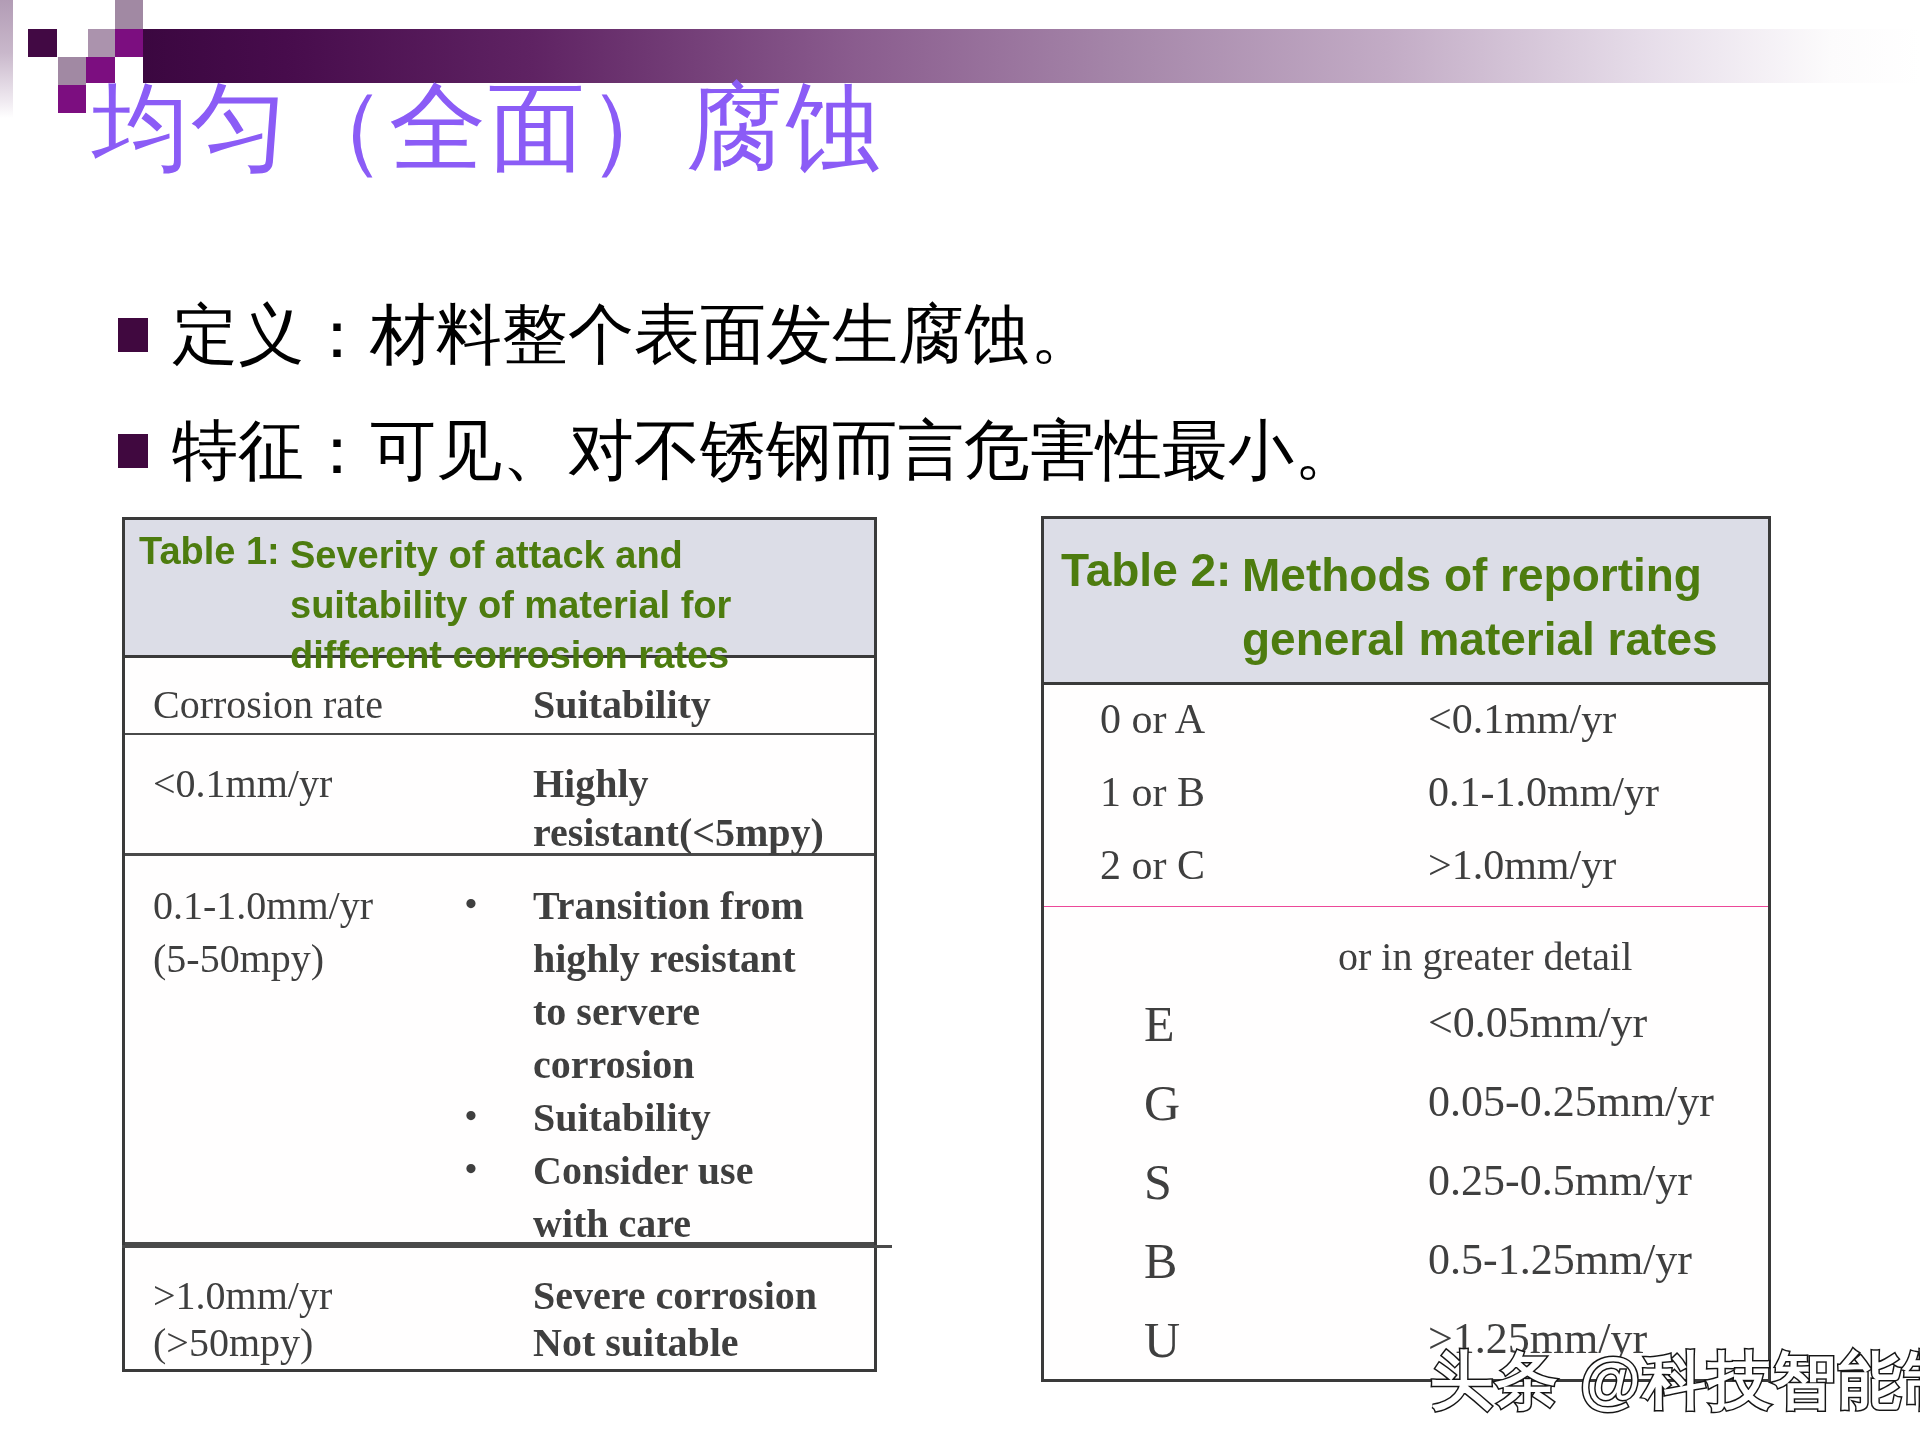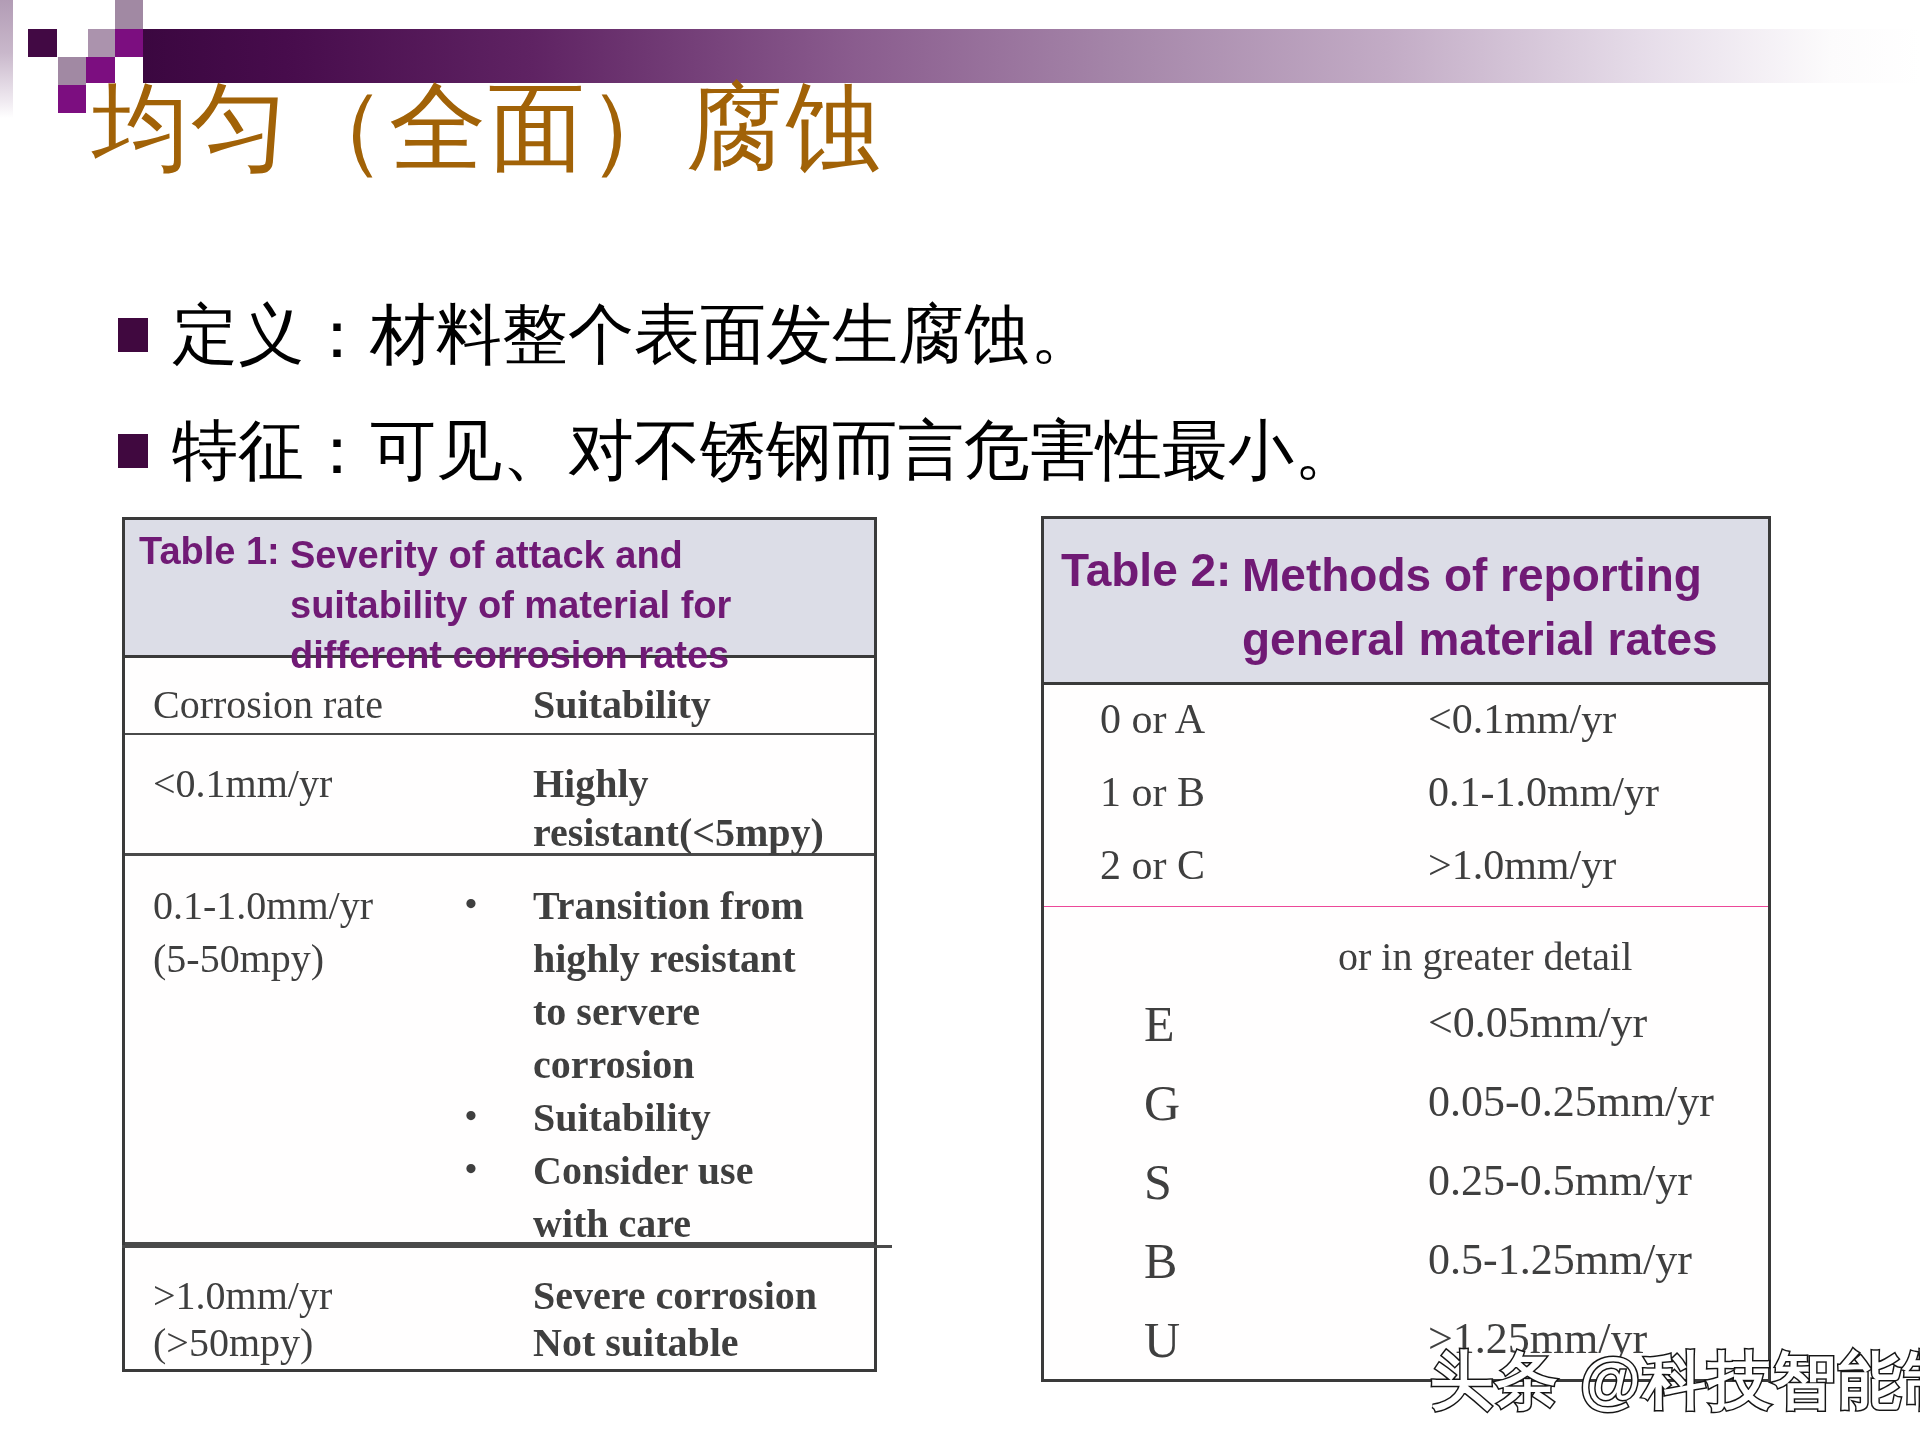--- a/index.html
+++ b/index.html
@@ -15,34 +15,34 @@
   .sq{position:absolute;}
   .sq-top   {left:115px;top:0;   width:28px;height:29px;background:#a189a3;}
   .sq-dark  {left:28px; top:29px;width:29px;height:28px;background:#420944;}
   .sq-lite1 {left:88px; top:29px;width:27px;height:28px;background:#ab93ad;}
   .sq-vivid1{left:115px;top:29px;width:28px;height:28px;background:#7c0e80;}
   .sq-lite2 {left:58px; top:57px;width:28px;height:28px;background:#a189a3;}
   .sq-vivid2{left:86px; top:57px;width:29px;height:26px;background:#7c0e80;}
   .sq-vivid3{left:58px; top:85px;width:28px;height:28px;background:#7c0e80;}
 
   
-  .title{position:absolute;left:92px;top:72px;font-size:97px;line-height:1.18;color:#a16207;
+  .title{position:absolute;left:92px;top:72px;font-size:97px;line-height:1.18;color:#8b5cf6;
          font-weight:400;white-space:nowrap;letter-spacing:2px;}
   .bullet{position:absolute;left:118px;display:flex;align-items:flex-start;}
   .bullet-1{top:294px;}
   .bullet-2{top:410px;}
   .bsq{flex:0 0 auto;width:30px;height:34px;margin-top:24px;background:#40083f;}
   .btext{margin-left:24px;font-size:66px;line-height:1.25;color:#000;white-space:nowrap;}
 
   
   .scan-table{position:absolute;box-sizing:border-box;border:3px solid #3a3a3a;background:#fffefe;
               color:#3f3f3f;}
   .thdr{position:absolute;left:0;top:0;width:100%;box-sizing:border-box;background:#dcdde7;
         border-bottom:3px solid #3a3a3a;font-family:"Liberation Sans","DejaVu Sans",sans-serif;
-        font-weight:700;color:#701a75;padding-left:9px;}
+        font-weight:700;color:#4d7c0f;padding-left:9px;}
   .thdr .lbl{position:absolute;}
   .thdr .tt{position:absolute;}
   .tt div{white-space:nowrap;}
 
   
   .t1{left:122px;top:517px;width:755px;height:855px;}
   .t1 .thdr{height:138px;font-size:38px;}
   .t1 .lbl{left:14px;top:10px;}
   .t1 .tt{left:165px;top:10px;line-height:50px;}
   .t1-row{position:absolute;left:0;width:100%;box-sizing:border-box;font-size:40px;}

